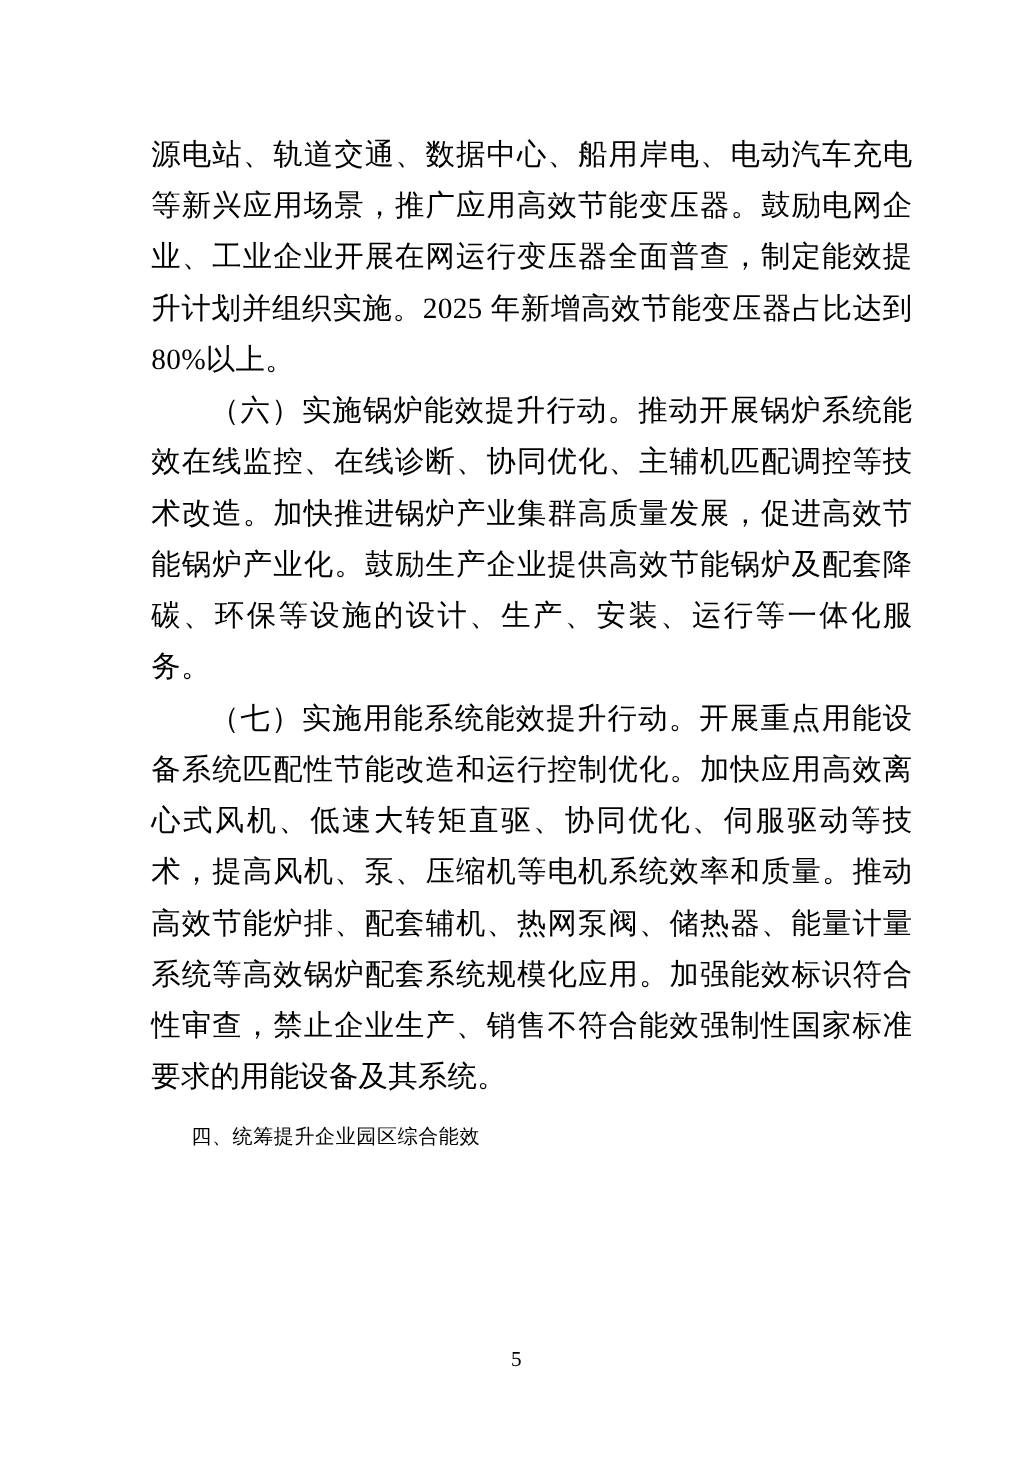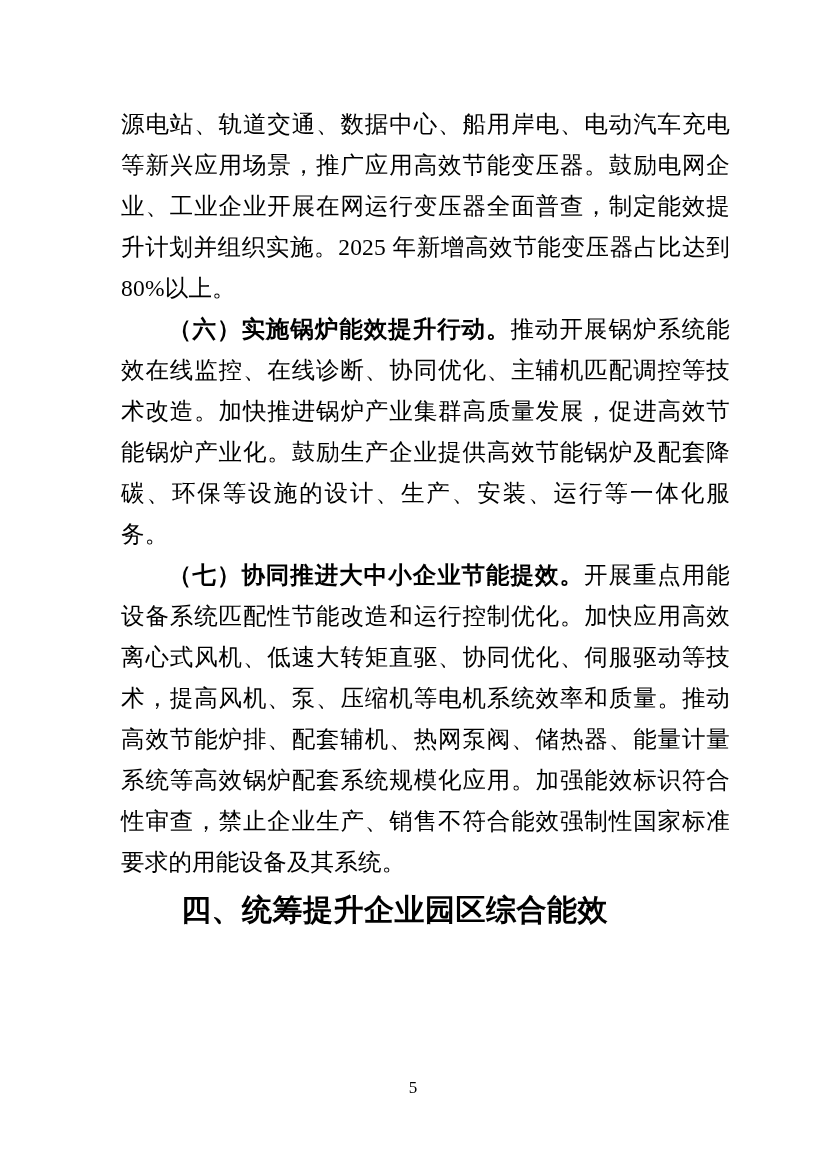--- a/index.html
+++ b/index.html
@@ -32,29 +32,29 @@
   }
   .para.indent {
     text-indent: 2em;
   }
   .para.no-indent {
     text-indent: 0;
   }
   .para.heading {
     font-family: "Liberation Sans", "DejaVu Sans", sans-serif;
     font-weight: bold;
-    font-size: 30px;
+    font-size: 16px;
     margin: 6px 0;
     letter-spacing: 0.5px;
   }
   .seg {
     font-weight: normal;
   }
   .seg.bold {
-    font-weight: bold;
+    font-weight: normal;
   }
   .page-footer {
     position: absolute;
     left: 0;
     right: 0;
     top: 1078px;
     text-align: center;
   }
   .page-number {
     font-family: "Liberation Serif", "DejaVu Serif", serif;
@@ -62,19 +62,19 @@
     color: #000000;
   }
 </style>
 </head>
 <body>
 
 <div class="page">
   <div class="text-block" id="paragraphs">
       <p class="para no-indent"><span class="seg">源电站、轨道交通、数据中心、船用岸电、电动汽车充电等新兴应用场景，推广应用高效节能变压器。鼓励电网企业、工业企业开展在网运行变压器全面普查，制定能效提升计划并组织实施。2025 年新增高效节能变压器占比达到 80%以上。</span></p>
       <p class="para indent"><span class="seg bold">（六）实施锅炉能效提升行动。</span><span class="seg">推动开展锅炉系统能效在线监控、在线诊断、协同优化、主辅机匹配调控等技术改造。加快推进锅炉产业集群高质量发展，促进高效节能锅炉产业化。鼓励生产企业提供高效节能锅炉及配套降碳、环保等设施的设计、生产、安装、运行等一体化服务。</span></p>
-      <p class="para indent"><span class="seg bold">（七）协同推进大中小企业节能提效。</span><span class="seg">开展重点用能设备系统匹配性节能改造和运行控制优化。加快应用高效离心式风机、低速大转矩直驱、协同优化、伺服驱动等技术，提高风机、泵、压缩机等电机系统效率和质量。推动高效节能炉排、配套辅机、热网泵阀、储热器、能量计量系统等高效锅炉配套系统规模化应用。加强能效标识符合性审查，禁止企业生产、销售不符合能效强制性国家标准要求的用能设备及其系统。</span></p>
+      <p class="para indent"><span class="seg bold">（七）实施用能系统能效提升行动。</span><span class="seg">开展重点用能设备系统匹配性节能改造和运行控制优化。加快应用高效离心式风机、低速大转矩直驱、协同优化、伺服驱动等技术，提高风机、泵、压缩机等电机系统效率和质量。推动高效节能炉排、配套辅机、热网泵阀、储热器、能量计量系统等高效锅炉配套系统规模化应用。加强能效标识符合性审查，禁止企业生产、销售不符合能效强制性国家标准要求的用能设备及其系统。</span></p>
       <p class="para heading indent"><span class="seg bold">四、统筹提升企业园区综合能效</span></p>
     </div>
   <div class="page-footer">
     <span class="page-number">5</span>
   </div>
 </div>
 
 </body></html>

